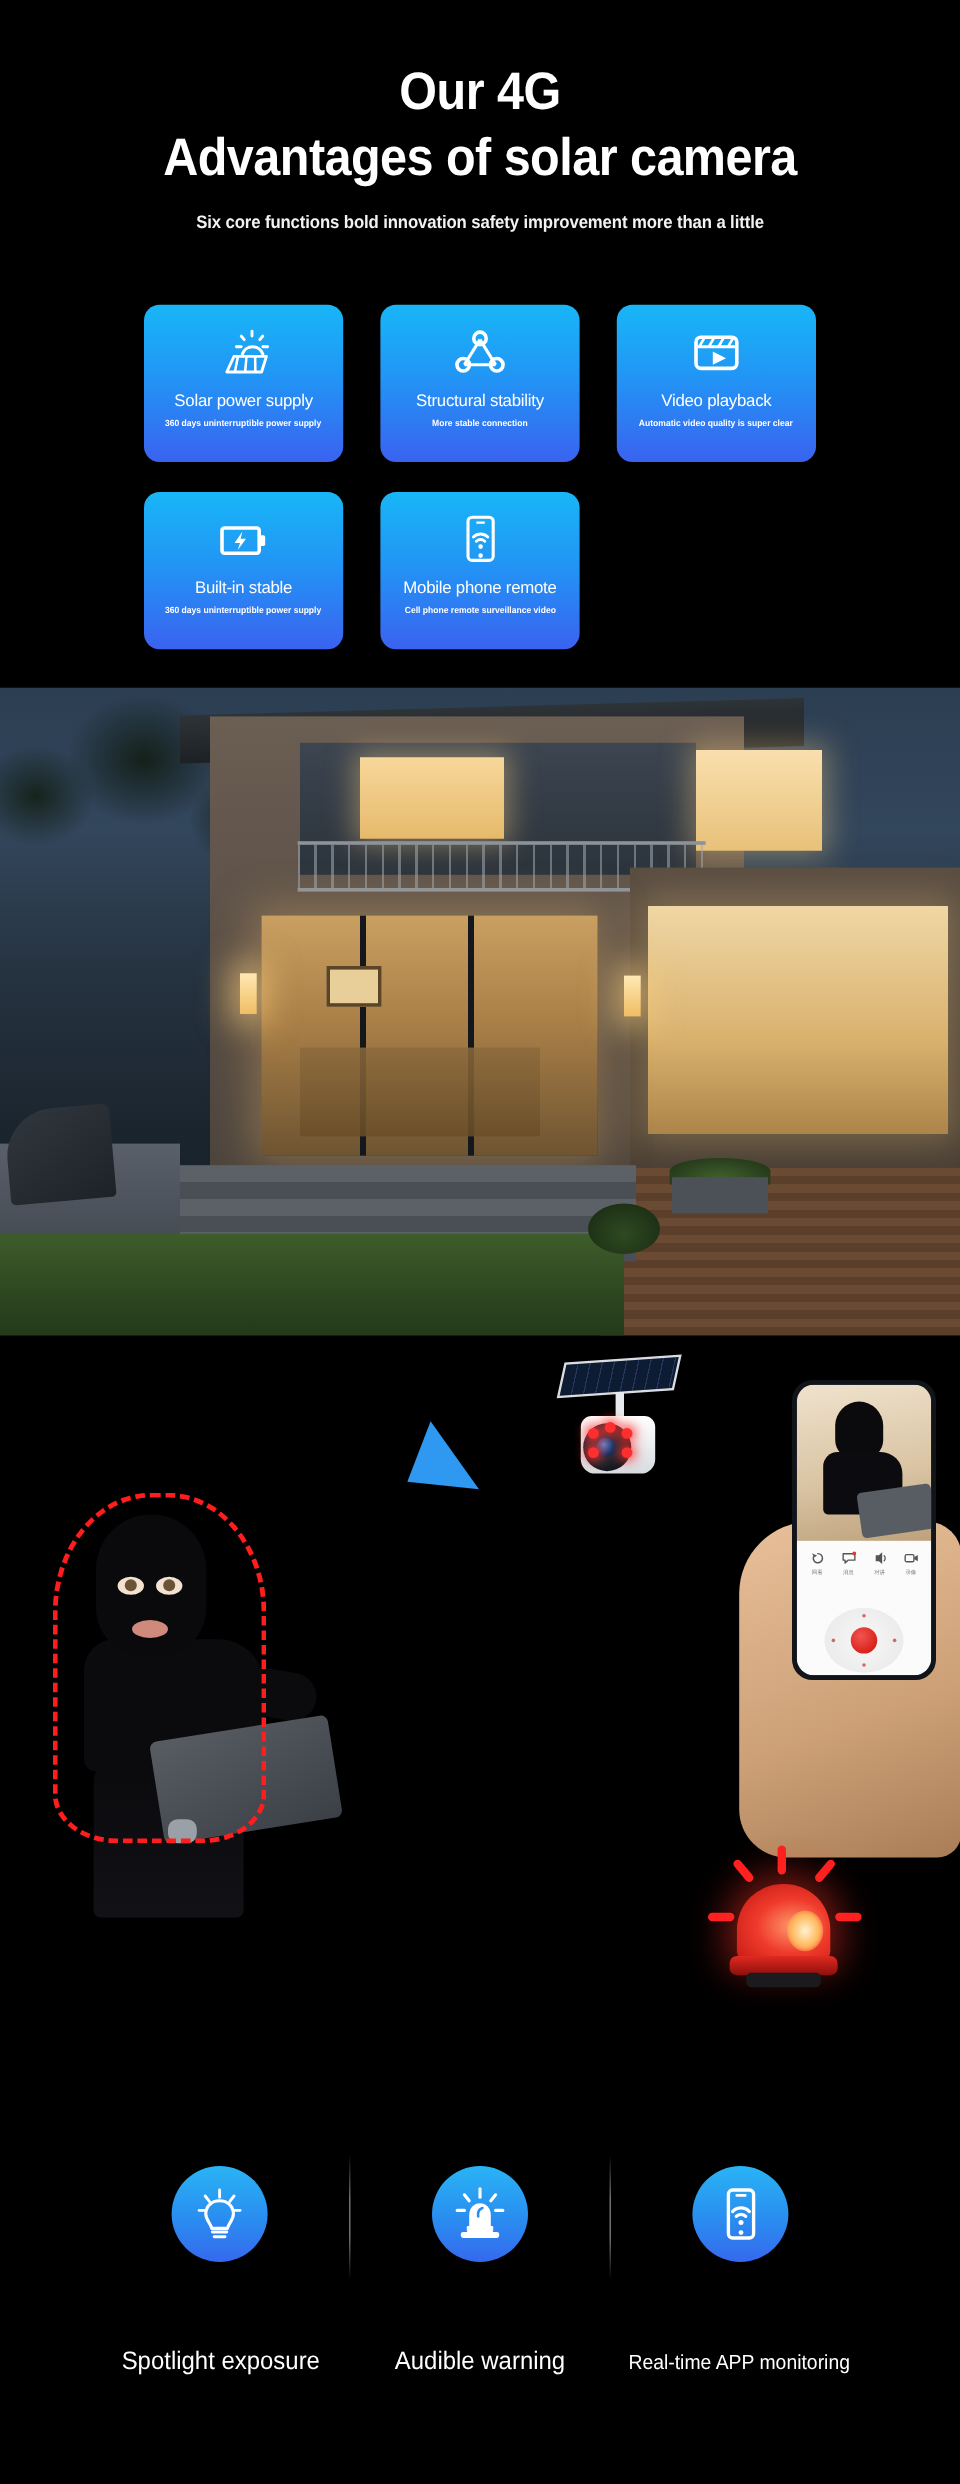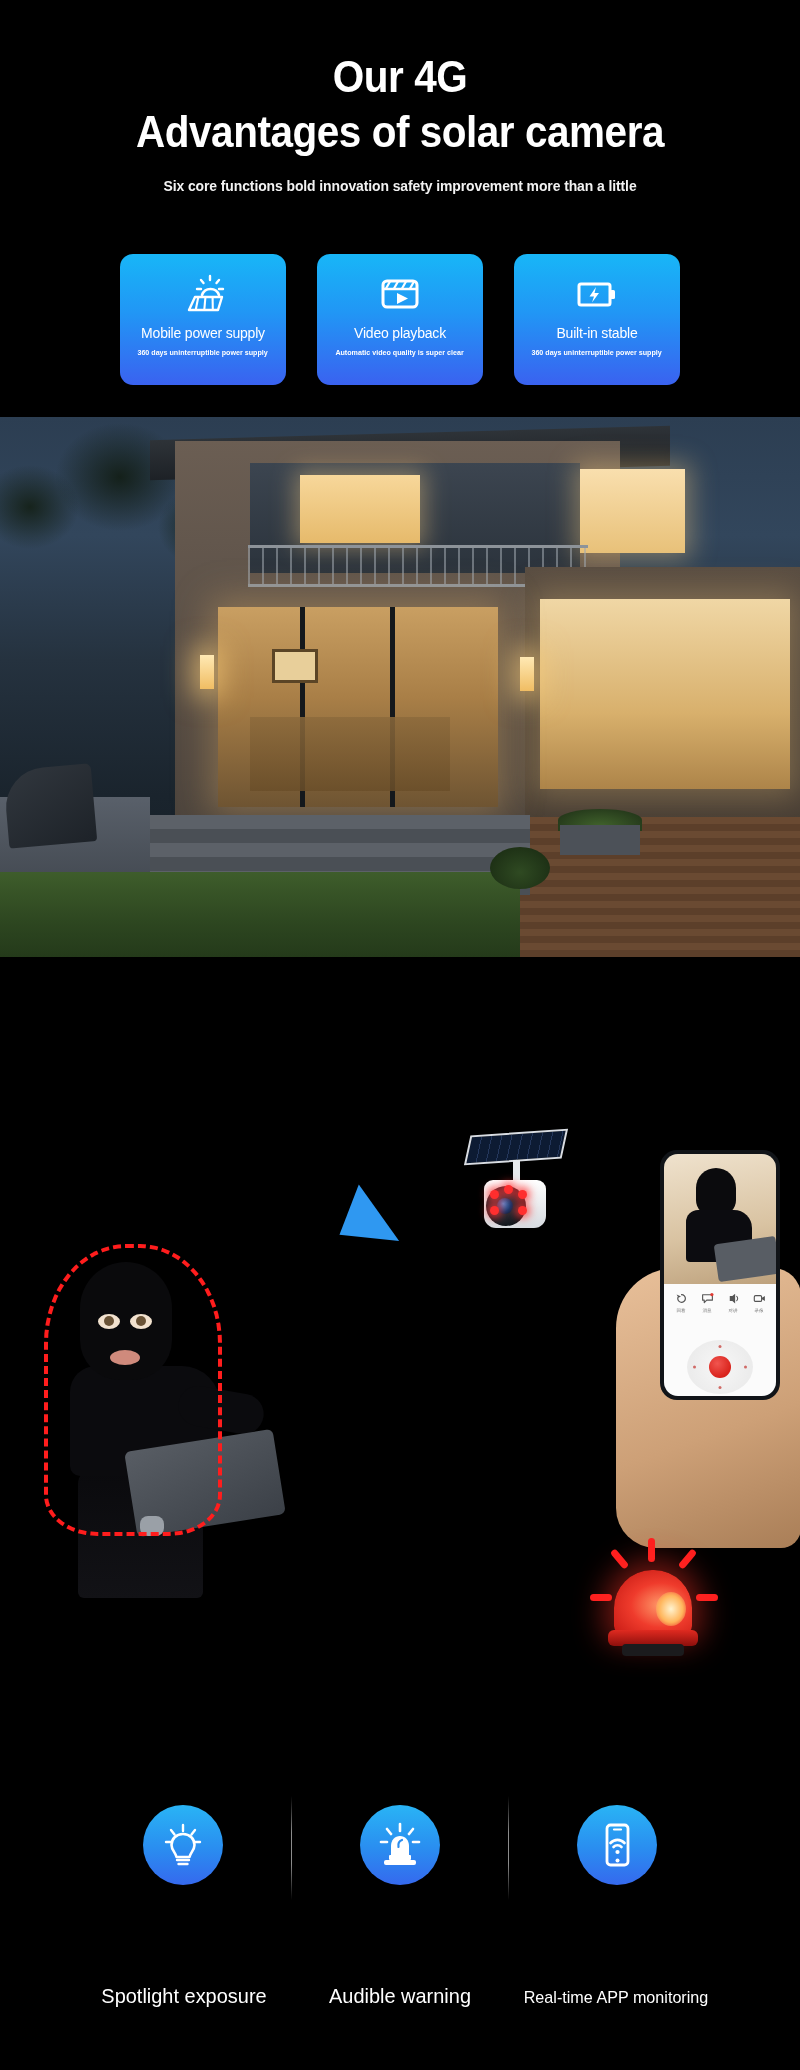--- a/index.html
+++ b/index.html
@@ -469,21 +469,21 @@
     display: flex; align-items: center; justify-content: center;
   }
   .divider {
     width: 1px; height: 104px;
     background: linear-gradient(180deg, rgba(255,255,255,0) 0%, rgba(255,255,255,.55) 35%, rgba(255,255,255,.55) 65%, rgba(255,255,255,0) 100%);
     align-self: flex-start;
     margin-top: 6px;
   }
   .bottom-labels {
     display: flex; justify-content: center; align-items: baseline;
-    margin-top: 84px;
+    margin-top: 56px;
   }
   .bottom-label {
     width: 216px; text-align: center;
     color: #ffffff; font-weight: 400;
     transform: scaleX(0.95);
   }
   .bl-1 { font-size: 21px; }
   .bl-2 { font-size: 21px; }
   .bl-3 { font-size: 17px; }
 </style>
@@ -512,24 +512,40 @@
           </g>
           <path d="M22 21 A9 9 0 0 1 39 21" fill="none" stroke="#fff" stroke-width="2.6" stroke-linecap="round"></path>
           <path d="M9 36 L15 23 L42 23 L38 36 Z" fill="none" stroke="#fff" stroke-width="2.4" stroke-linejoin="round"></path>
           <g stroke="#fff" stroke-width="2.1">
             <line x1="18.2" y1="23.5" x2="15.8" y2="35.5"></line>
             <line x1="25.4" y1="23.5" x2="24.3" y2="35.5"></line>
             <line x1="32.6" y1="23.5" x2="32.8" y2="35.5"></line>
           </g>
         </svg>
       </div>
-      <div class="card-title">Mobile power supply</div>
+      <div class="card-title">Solar power supply</div>
       <div class="card-desc">360 days uninterruptible power supply</div>
     </div>
 
+    <div class="card">
+      <div class="card-icon">
+        <svg width="44" height="40" viewBox="0 0 44 40">
+          <g stroke="#fff" stroke-width="2.6" fill="none">
+            <line x1="22" y1="9" x2="9" y2="30"></line>
+            <line x1="22" y1="9" x2="35" y2="30"></line>
+            <line x1="9" y1="30" x2="35" y2="30"></line>
+          </g>
+          <circle cx="22" cy="8" r="5.2" fill="none" stroke="#fff" stroke-width="3"></circle>
+          <circle cx="8" cy="30" r="5.2" fill="none" stroke="#fff" stroke-width="3"></circle>
+          <circle cx="36" cy="30" r="5.2" fill="none" stroke="#fff" stroke-width="3"></circle>
+        </svg>
+      </div>
+      <div class="card-title">Structural stability</div>
+      <div class="card-desc">More stable connection</div>
+    </div>
 
     <div class="card">
       <div class="card-icon">
         <svg width="46" height="40" viewBox="0 0 46 40">
           <rect x="6" y="7" width="34" height="26" rx="4" fill="none" stroke="#fff" stroke-width="3"></rect>
           <path d="M6 15 L40 15" stroke="#fff" stroke-width="2.6"></path>
           <g stroke="#fff" stroke-width="2.2">
             <line x1="13" y1="7.5" x2="9" y2="14.5"></line>
             <line x1="21" y1="7.5" x2="17" y2="14.5"></line>
             <line x1="29" y1="7.5" x2="25" y2="14.5"></line>
@@ -547,20 +563,34 @@
         <svg width="48" height="40" viewBox="0 0 48 40">
           <rect x="6" y="10" width="31" height="21" rx="2" fill="none" stroke="#fff" stroke-width="3"></rect>
           <rect x="37" y="16" width="5" height="9" rx="1.5" fill="#fff"></rect>
           <path d="M23 13 L16.5 22.5 L21 22.5 L19 28.5 L26 19 L21.5 19 Z" fill="#fff"></path>
         </svg>
       </div>
       <div class="card-title">Built-in stable</div>
       <div class="card-desc">360 days uninterruptible power supply</div>
     </div>
 
+    <div class="card">
+      <div class="card-icon">
+        <svg width="36" height="44" viewBox="0 0 36 44">
+          <rect x="8" y="3" width="21" height="36" rx="3.5" fill="none" stroke="#fff" stroke-width="2.6"></rect>
+          <line x1="15" y1="7.5" x2="22" y2="7.5" stroke="#fff" stroke-width="2"></line>
+          <circle cx="18.5" cy="35" r="1.9" fill="#fff"></circle>
+          <path d="M12.5 19.5 A8.5 8.5 0 0 1 24.5 19.5" fill="none" stroke="#fff" stroke-width="2.5" stroke-linecap="round"></path>
+          <path d="M15 23 A5 5 0 0 1 22 23" fill="none" stroke="#fff" stroke-width="2.4" stroke-linecap="round"></path>
+          <circle cx="18.5" cy="27.5" r="1.9" fill="#fff"></circle>
+        </svg>
+      </div>
+      <div class="card-title">Mobile phone remote</div>
+      <div class="card-desc">Cell phone remote surveillance video</div>
+    </div>
 
 
   </div>
 
 
   <div class="scene">
     <div class="sky"></div>
     <div class="trees"></div>
 
     <div class="roof"></div>

